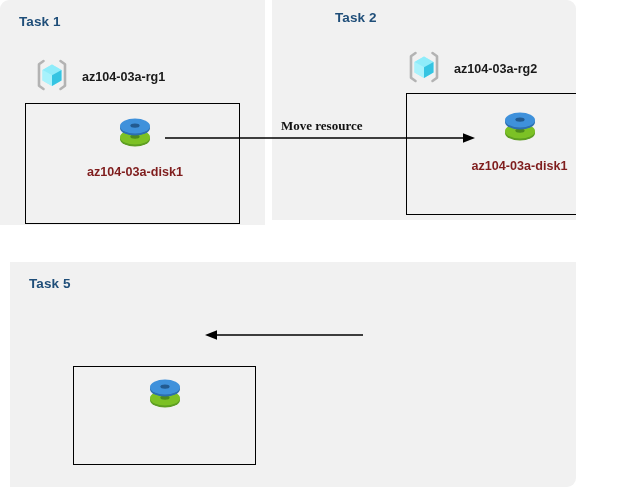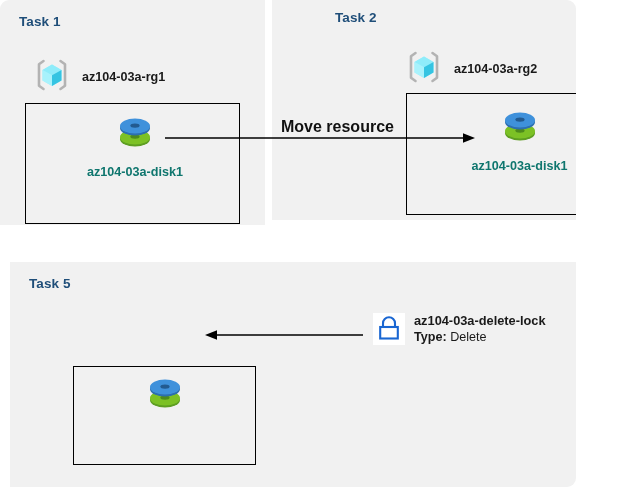--- a/index.html
+++ b/index.html
@@ -79,37 +79,38 @@
     white-space: nowrap;
   }
   #disk-item-1 { left: 70px;  top: 113px; width: 130px; }
   #disk-item-2 { left: 447px; top: 107px; width: 145px; }
   #disk-item-3 { left: 102px; top: 374px; width: 125px; }
 
   .disk-icon { display: block; margin: 0 auto 3px auto; }
   .disk-label {
     font-size: 12.6px;
     font-weight: bold;
-    color: #0f766e;
+    color: #7f1d1d;
   }
 
   
   .arrow-svg {
     position: absolute;
     overflow: visible;
   }
   #arrow-move   { left: 165px; top: 126px; }
   #arrow-lock   { left: 205px; top: 324px; }
 
   .arrow-label {
     position: absolute;
-    font-size: 16px;
+    font-size: 13px;
     font-weight: bold;
     color: #111111;
     white-space: nowrap;
+    font-family: Liberation Serif, serif;
   }
   #label-move { left: 281px; top: 118px; }
 
   
   #lock-item {
     position: absolute;
     left: 373px;
     top: 313px;
     display: flex;
     align-items: flex-start;
@@ -232,26 +233,14 @@
         <ellipse cx="22" cy="12.6" rx="4.6" ry="2.2" fill="#225a90"></ellipse>
       </svg>
     </span>
   </div>
 
   <svg class="arrow-svg" id="arrow-lock" width="160" height="22" viewBox="0 0 160 22">
     <line x1="158" y1="11" x2="11" y2="11" stroke="#000000" stroke-width="1.4"></line>
     <polygon points="0,11 12,6.2 12,15.8" fill="#000000"></polygon>
   </svg>
 
-  <div id="lock-item">
-    <span class="lock-icon-wrap">
-      <svg width="26" height="28" viewBox="0 0 26 28">
-        <path d="M7 12 L7 8.2 A6 6 0 0 1 19 8.2 L19 12" fill="none" stroke="#1966d2" stroke-width="2.1"></path>
-        <rect x="4.2" y="12" width="17.6" height="11.5" fill="#ffffff" stroke="#1966d2" stroke-width="2.1"></rect>
-      </svg>
-    </span>
-    <span>
-      <div class="lock-text-name">az104-03a-delete-lock</div>
-      <div class="lock-text-type"><b>Type:</b> <span>Delete</span></div>
-    </span>
-  </div>
 
 </div>
 
 </body></html>

